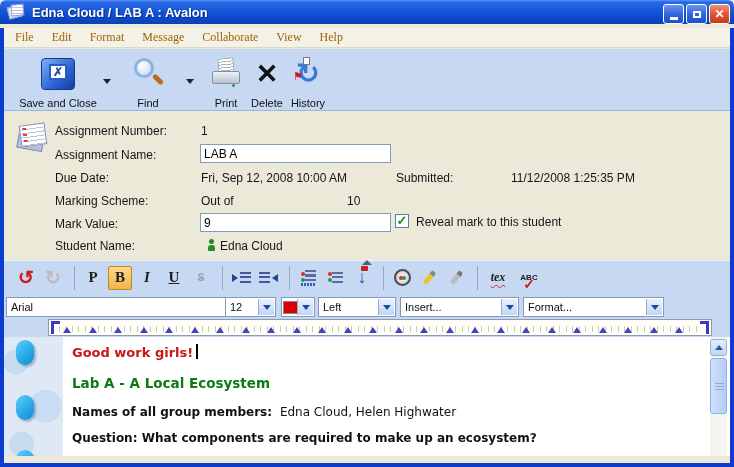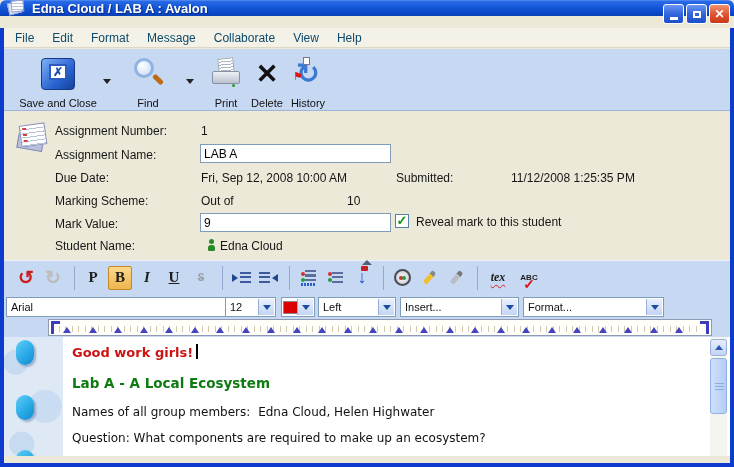--- a/index.html
+++ b/index.html
@@ -2,21 +2,21 @@
 <html><head>
 <meta charset="utf-8">
 <style>
   * { margin:0; padding:0; box-sizing:border-box; }
   html,body { width:734px; height:467px; overflow:hidden; background:#555; }
   body { font-family:"Liberation Sans", sans-serif; }
 
   .window { position:relative; width:734px; height:467px; background:#ece9d8; overflow:hidden; }
 
   
-  .titlebar { position:absolute; left:0; top:0; width:734px; height:16px;
+  .titlebar { position:absolute; left:0; top:0; width:734px; height:24px;
     background:linear-gradient(180deg,#5a95f5 0%,#2a6ae8 8%,#1557d8 45%,#0b48c8 80%,#0a41b4 100%);
     border-radius:6px 6px 0 0; display:flex; align-items:center; }
   .border-left  { position:absolute; left:0; top:28px; width:4px; height:439px; background:#0d3bcd; }
   .border-right { position:absolute; right:0; top:28px; width:4px; height:439px; background:#0d3bcd; }
   .border-bottom{ position:absolute; left:0; bottom:0; width:734px; height:4px; background:#0d3bcd; }
 
   .title-icon { position:relative; width:18px; height:16px; margin:0 6px 0 8px; }
   .title-icon .p1,.title-icon .p2 { position:absolute; width:13px; height:12px; background:#fff; border:1px solid #9aa6d8; }
   .title-icon .p1 { left:0; top:2px; transform:rotate(-14deg); background:#dfe4f2; }
   .title-icon .p2 { left:3px; top:0; transform:rotate(-4deg);
@@ -27,21 +27,21 @@
   .win-btn { width:21px; height:20px; border:1px solid #fff; border-radius:3px; color:#fff;
     font-size:11px; font-weight:bold; display:flex; align-items:center; justify-content:center;
     background:linear-gradient(180deg,#6b96f2 0%,#3365dd 50%,#1c4ec8 100%); }
   .win-btn.close { background:linear-gradient(180deg,#f2926f 0%,#e25635 50%,#c83a18 100%); font-size:12px; }
   .win-btn .sq { width:8px; height:7px; border:2px solid #fff; margin-top:1px; }
   .win-btn .mn { width:8px; height:3px; background:#fff; margin-top:9px; }
 
   
   .menubar { position:absolute; left:4px; top:28px; width:726px; height:20px; background:#f4f2e6;
     display:flex; align-items:center; padding-left:2px; border-bottom:1px solid #dcd8c4; }
-  .menu-item { font-size:12px; color:#0c4a6e; padding:2px 9px; white-space:nowrap; }
+  .menu-item { font-size:12px; color:#a16207; padding:2px 9px; white-space:nowrap;font-family:Liberation Serif, serif; }
 
   
   .toolbar { position:absolute; left:4px; top:49px; width:726px; height:62px; background:#c7d8f3;
     border-bottom:1px solid #9fb4da; }
   .tb-btn { position:absolute; top:4px; height:56px; display:flex; flex-direction:column;
     align-items:center; justify-content:flex-end; }
   .tb-label { font-size:11px; color:#111; white-space:nowrap; padding-top:3px; }
   .tb-iconbox { height:40px; display:flex; align-items:center; justify-content:center; }
   .tb-chev { position:absolute; top:30px; width:0; height:0; border-left:4px solid transparent;
     border-right:4px solid transparent; border-top:5px solid #222; }
@@ -162,21 +162,21 @@
     background-image:radial-gradient(circle at 20% 20%,#c6daf0 0 12px,transparent 13px),
                      radial-gradient(circle at 70% 55%,#cadcf2 0 16px,transparent 17px),
                      radial-gradient(circle at 30% 85%,#c6daf0 0 12px,transparent 13px); }
   .bead { position:absolute; left:12px; width:18px; height:25px; border-radius:9px;
     background:linear-gradient(135deg,#62cdf6 0%,#29abe8 55%,#1488cc 100%);
     box-shadow:2px 2px 2px rgba(80,110,150,.45); }
   .ed-line { position:absolute; left:68px; white-space:nowrap; font-family:"DejaVu Sans", sans-serif; color:#111; }
   .ed-comment { font-size:13px; font-weight:bold; }
   .ed-heading { font-size:13.5px; font-weight:bold; }
   .ed-body { font-size:12px; }
-  .ed-bold { font-weight:normal; }
+  .ed-bold { font-weight:bold; }
   .caret { display:inline-block; width:2px; height:15px; background:#000; vertical-align:-2px; margin-left:3px; }
 
   
   .scrollbar { position:absolute; left:706px; top:0; width:17px; height:126px; background:#f5f5f0; }
   .sb-up { position:absolute; left:0; top:2px; width:17px; height:17px; border:1px solid #9ab0dc; border-radius:3px;
     background:linear-gradient(180deg,#e6eefc,#c2d4f4); display:flex; align-items:center; justify-content:center; }
   .sb-up::after { content:""; width:0; height:0; border-left:4px solid transparent; border-right:4px solid transparent;
     border-bottom:5px solid #2a5ab0; }
   .sb-thumb { position:absolute; left:0; top:21px; width:17px; height:56px; border:1px solid #90b0e8; border-radius:3px;
     background:linear-gradient(90deg,#cfe0fc,#b4ccf6); }

